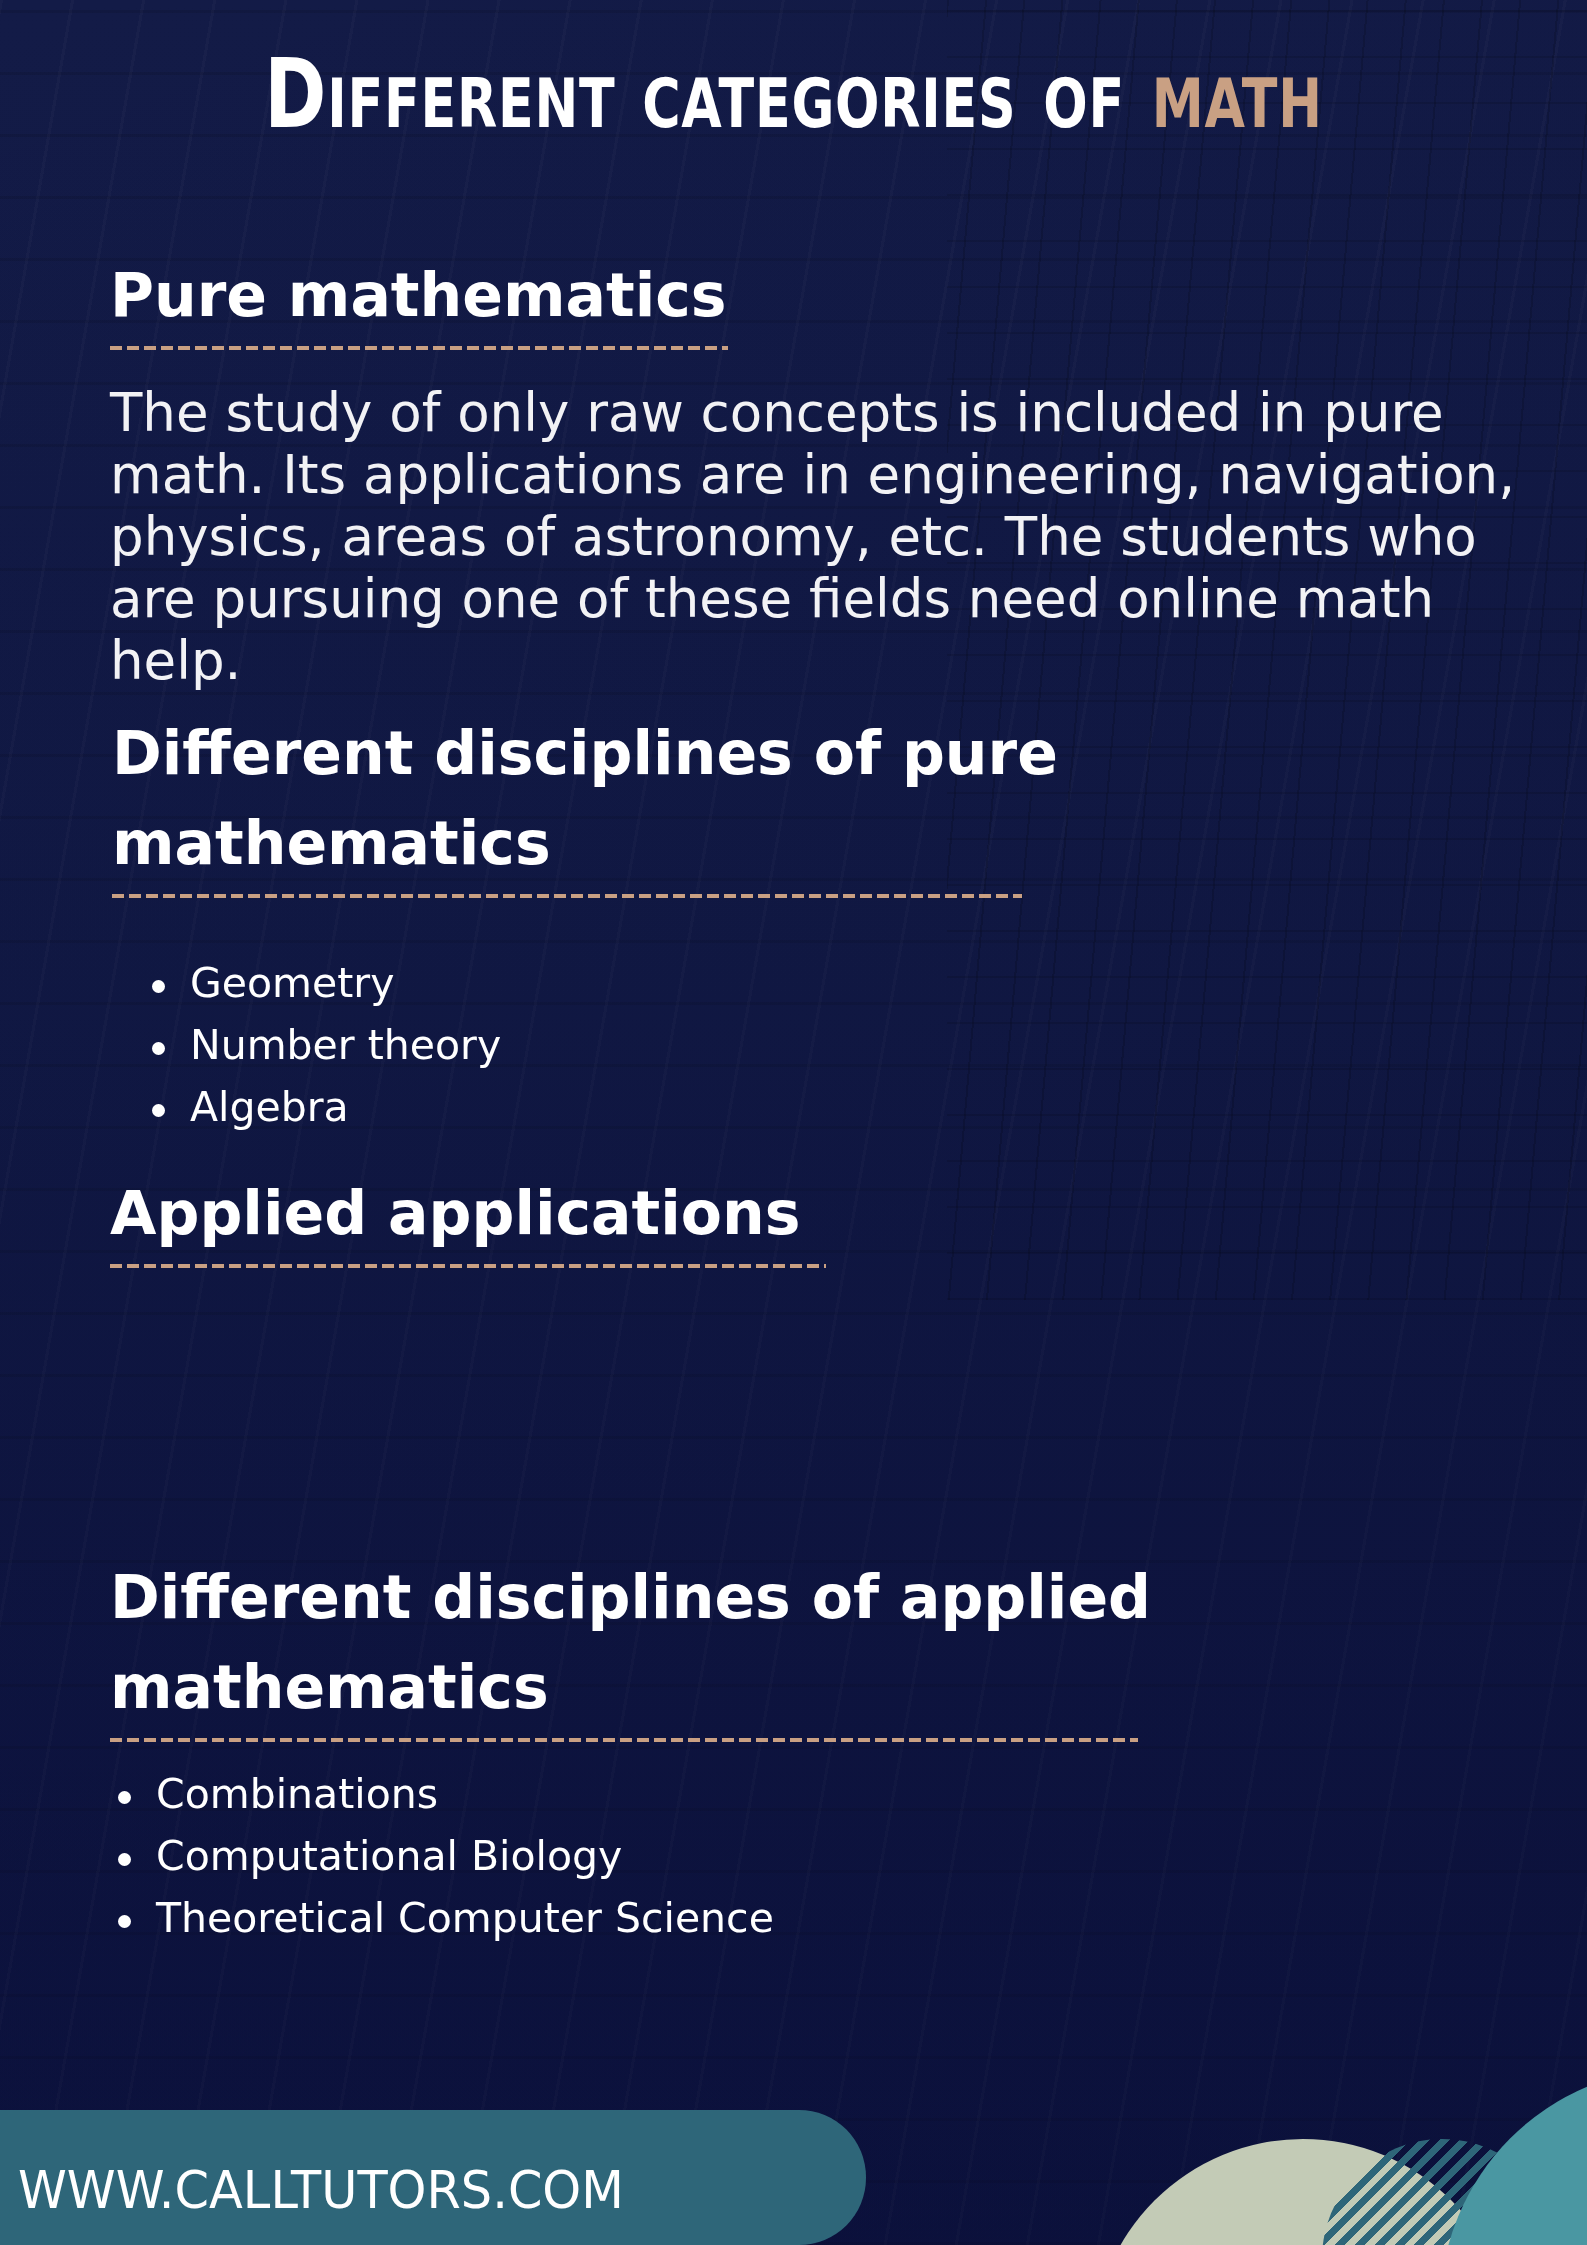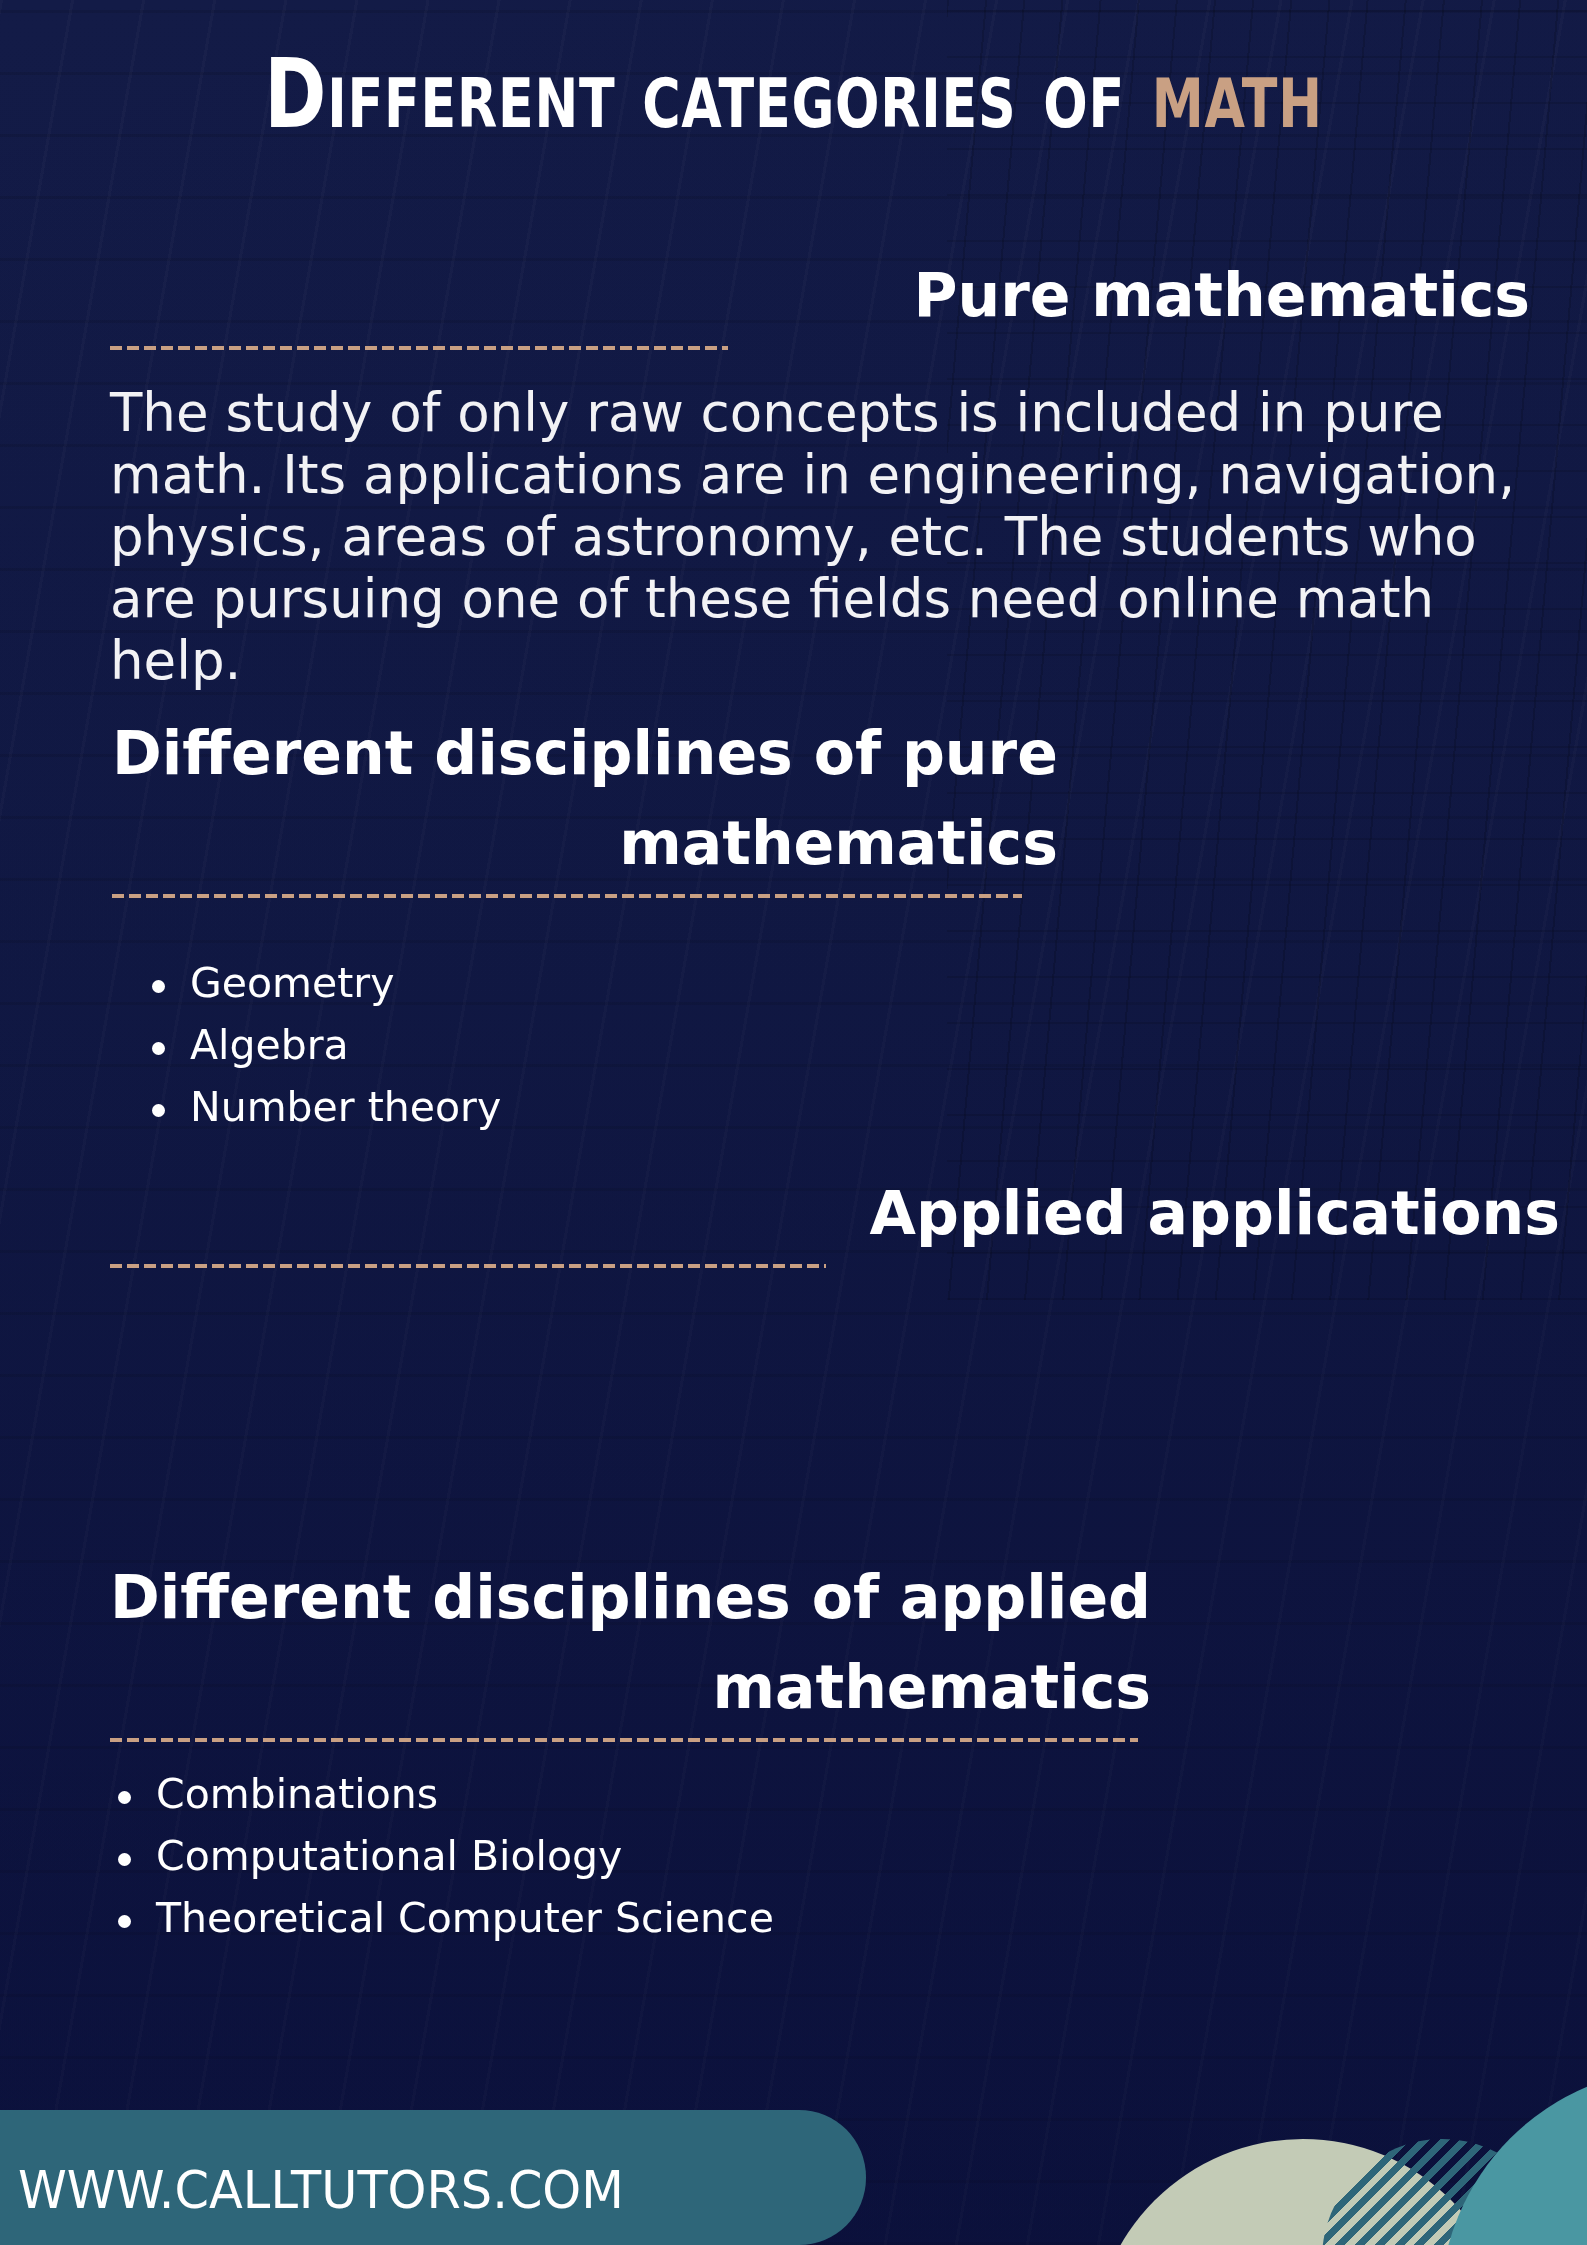--- a/index.html
+++ b/index.html
@@ -30,21 +30,21 @@
     font-family: "DejaVu Sans", sans-serif;
     font-weight: bold; font-size: 96px; letter-spacing: 1px;
     transform: scaleX(0.78); transform-origin: center;
     white-space: nowrap;
     font-variant: small-caps;
   }
   .title .accent { color: #c9a083; }
   .section { position: absolute; left: 110px; }
   .h {
     font-family: "DejaVu Sans", sans-serif;
-    font-size: 60px; line-height: 90px; color: #ffffff; margin: 0; text-align: right;
+    font-size: 60px; line-height: 90px; color: #ffffff; margin: 0;
   }
   .dash {
     height: 4px; margin-top: 6px;
     background: repeating-linear-gradient(90deg, #c9a083 0 12px, transparent 12px 17px);
   }
   .p {
     font-family: "DejaVu Sans", sans-serif;
     font-size: 53px; line-height: 62px; color: #f2f2f5; margin: 0;
   }
   ul.list {
@@ -94,22 +94,22 @@
   <div class="dash" style="width:618px;"></div>
   <p class="p" style="margin-top:32px;">The study of only raw concepts is included in pure math. Its applications are in engineering, navigation, physics, areas of astronomy, etc. The students who are pursuing one of these fields need online math help.</p>
 </div>
 
 <div class="section" style="top:708px; left:112px;">
   <h2 class="h">Different disciplines of pure</h2>
   <h2 class="h">mathematics</h2>
   <div class="dash" style="width:910px;"></div>
   <ul class="list" style="margin-top:54px;">
     <li>Geometry</li>
+    <li>Number theory</li>
     <li>Algebra</li>
-    <li>Number theory</li>
   </ul>
 </div>
 
 <div class="section" style="top:1168px; width:1450px;">
   <h2 class="h">Applied applications</h2>
   <div class="dash" style="width:716px;"></div>
 </div>
 
 <div class="section" style="top:1552px;">
   <h2 class="h">Different disciplines of applied</h2>

